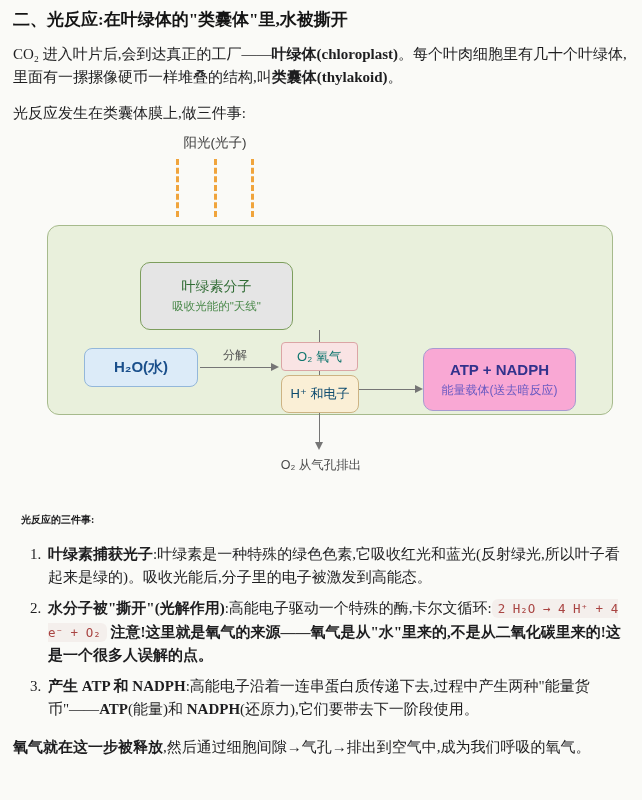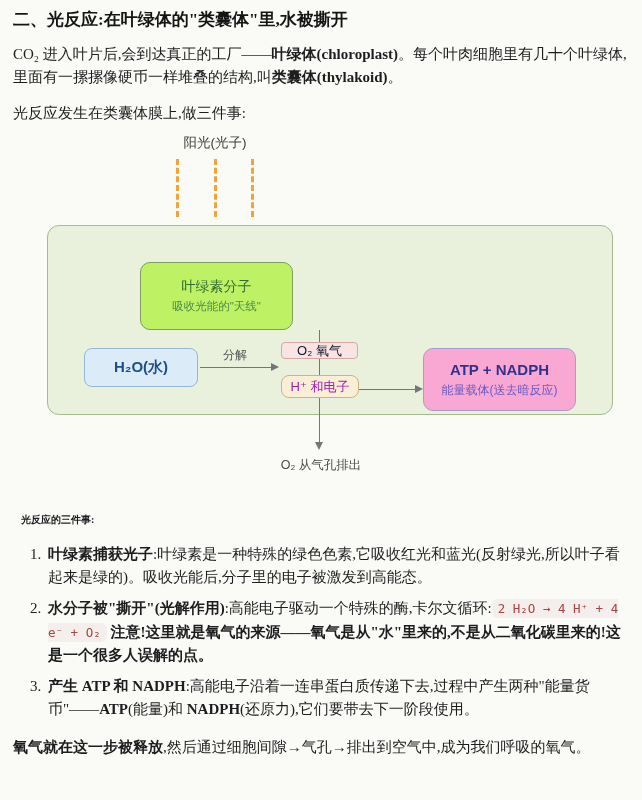--- a/index.html
+++ b/index.html
@@ -34,32 +34,32 @@
   .diagram *{box-sizing:border-box;}
   .sun-label{position:absolute;left:160px;top:0;width:110px;text-align:center;
     font-size:13.5px;color:#3b3b3b;}
   .ray{position:absolute;top:25px;height:58px;width:0;border-left:3px dashed #f0a43c;}
   .ray.r1{left:176px;} .ray.r2{left:214px;} .ray.r3{left:251px;}
   .membrane{position:absolute;left:47px;top:91px;width:566px;height:190px;
     background:#e9f0dc;border:1px solid #a6ba8c;border-radius:12px;}
   .membrane-label{position:absolute;left:66px;top:104px;font-size:13px;color:#47553b;}
   .dbox{position:absolute;display:flex;flex-direction:column;align-items:center;
     justify-content:center;z-index:2;}
-  .chloro-box{left:140px;top:128px;width:153px;height:68px;background:#bef264;
+  .chloro-box{left:140px;top:128px;width:153px;height:68px;background:#e5e5e5;
     border:1px solid #7d9e5d;border-radius:10px;gap:3px;}
   .chloro-title{font-size:14px;color:#2f6b33;}
   .chloro-sub{font-size:11.5px;color:#4c8a4c;}
   .water-box{left:84px;top:214px;width:114px;height:39px;background:#dcebf8;
     border:1px solid #93b7da;border-radius:8px;font-size:15px;font-weight:700;color:#1a4f8b;}
   .split-label{position:absolute;left:205px;top:213px;width:60px;text-align:center;
     font-size:12px;color:#555555;}
-  .o2-box{left:281px;top:208px;width:77px;height:17px;background:#f9e4e4;
-    border:1px solid #dba5a5;border-radius:4px;font-size:13px;color:#0f172a;}
-  .ion-box{left:281px;top:241px;width:78px;height:23px;background:#faefd6;
-    border:1px solid #cdb383;border-radius:8px;font-size:13px;color:#a21caf;}
+  .o2-box{left:281px;top:208px;width:77px;height:29px;background:#f9e4e4;
+    border:1px solid #dba5a5;border-radius:4px;font-size:13px;color:#0f766e;}
+  .ion-box{left:281px;top:241px;width:78px;height:38px;background:#faefd6;
+    border:1px solid #cdb383;border-radius:8px;font-size:13px;color:#0c4a6e;}
   .atp-box{left:423px;top:214px;width:153px;height:63px;background:#f9a8d4;
     border:1px solid #a79bd1;border-radius:10px;gap:4px;}
   .atp-title{font-size:15px;font-weight:700;color:#32328c;}
   .atp-sub{font-size:12px;color:#6a5ac2;}
   .hline{position:absolute;height:0;border-top:1.6px solid #757575;z-index:1;}
   .hline::after{content:"";position:absolute;right:-7px;top:-5px;width:0;height:0;
     border-left:8px solid #757575;border-top:4px solid transparent;border-bottom:4px solid transparent;}
   .arrow1{left:200px;top:233px;width:72px;}
   .arrow2{left:359px;top:255px;width:57px;}
   .vline{position:absolute;left:319px;top:196px;height:112px;width:0;

